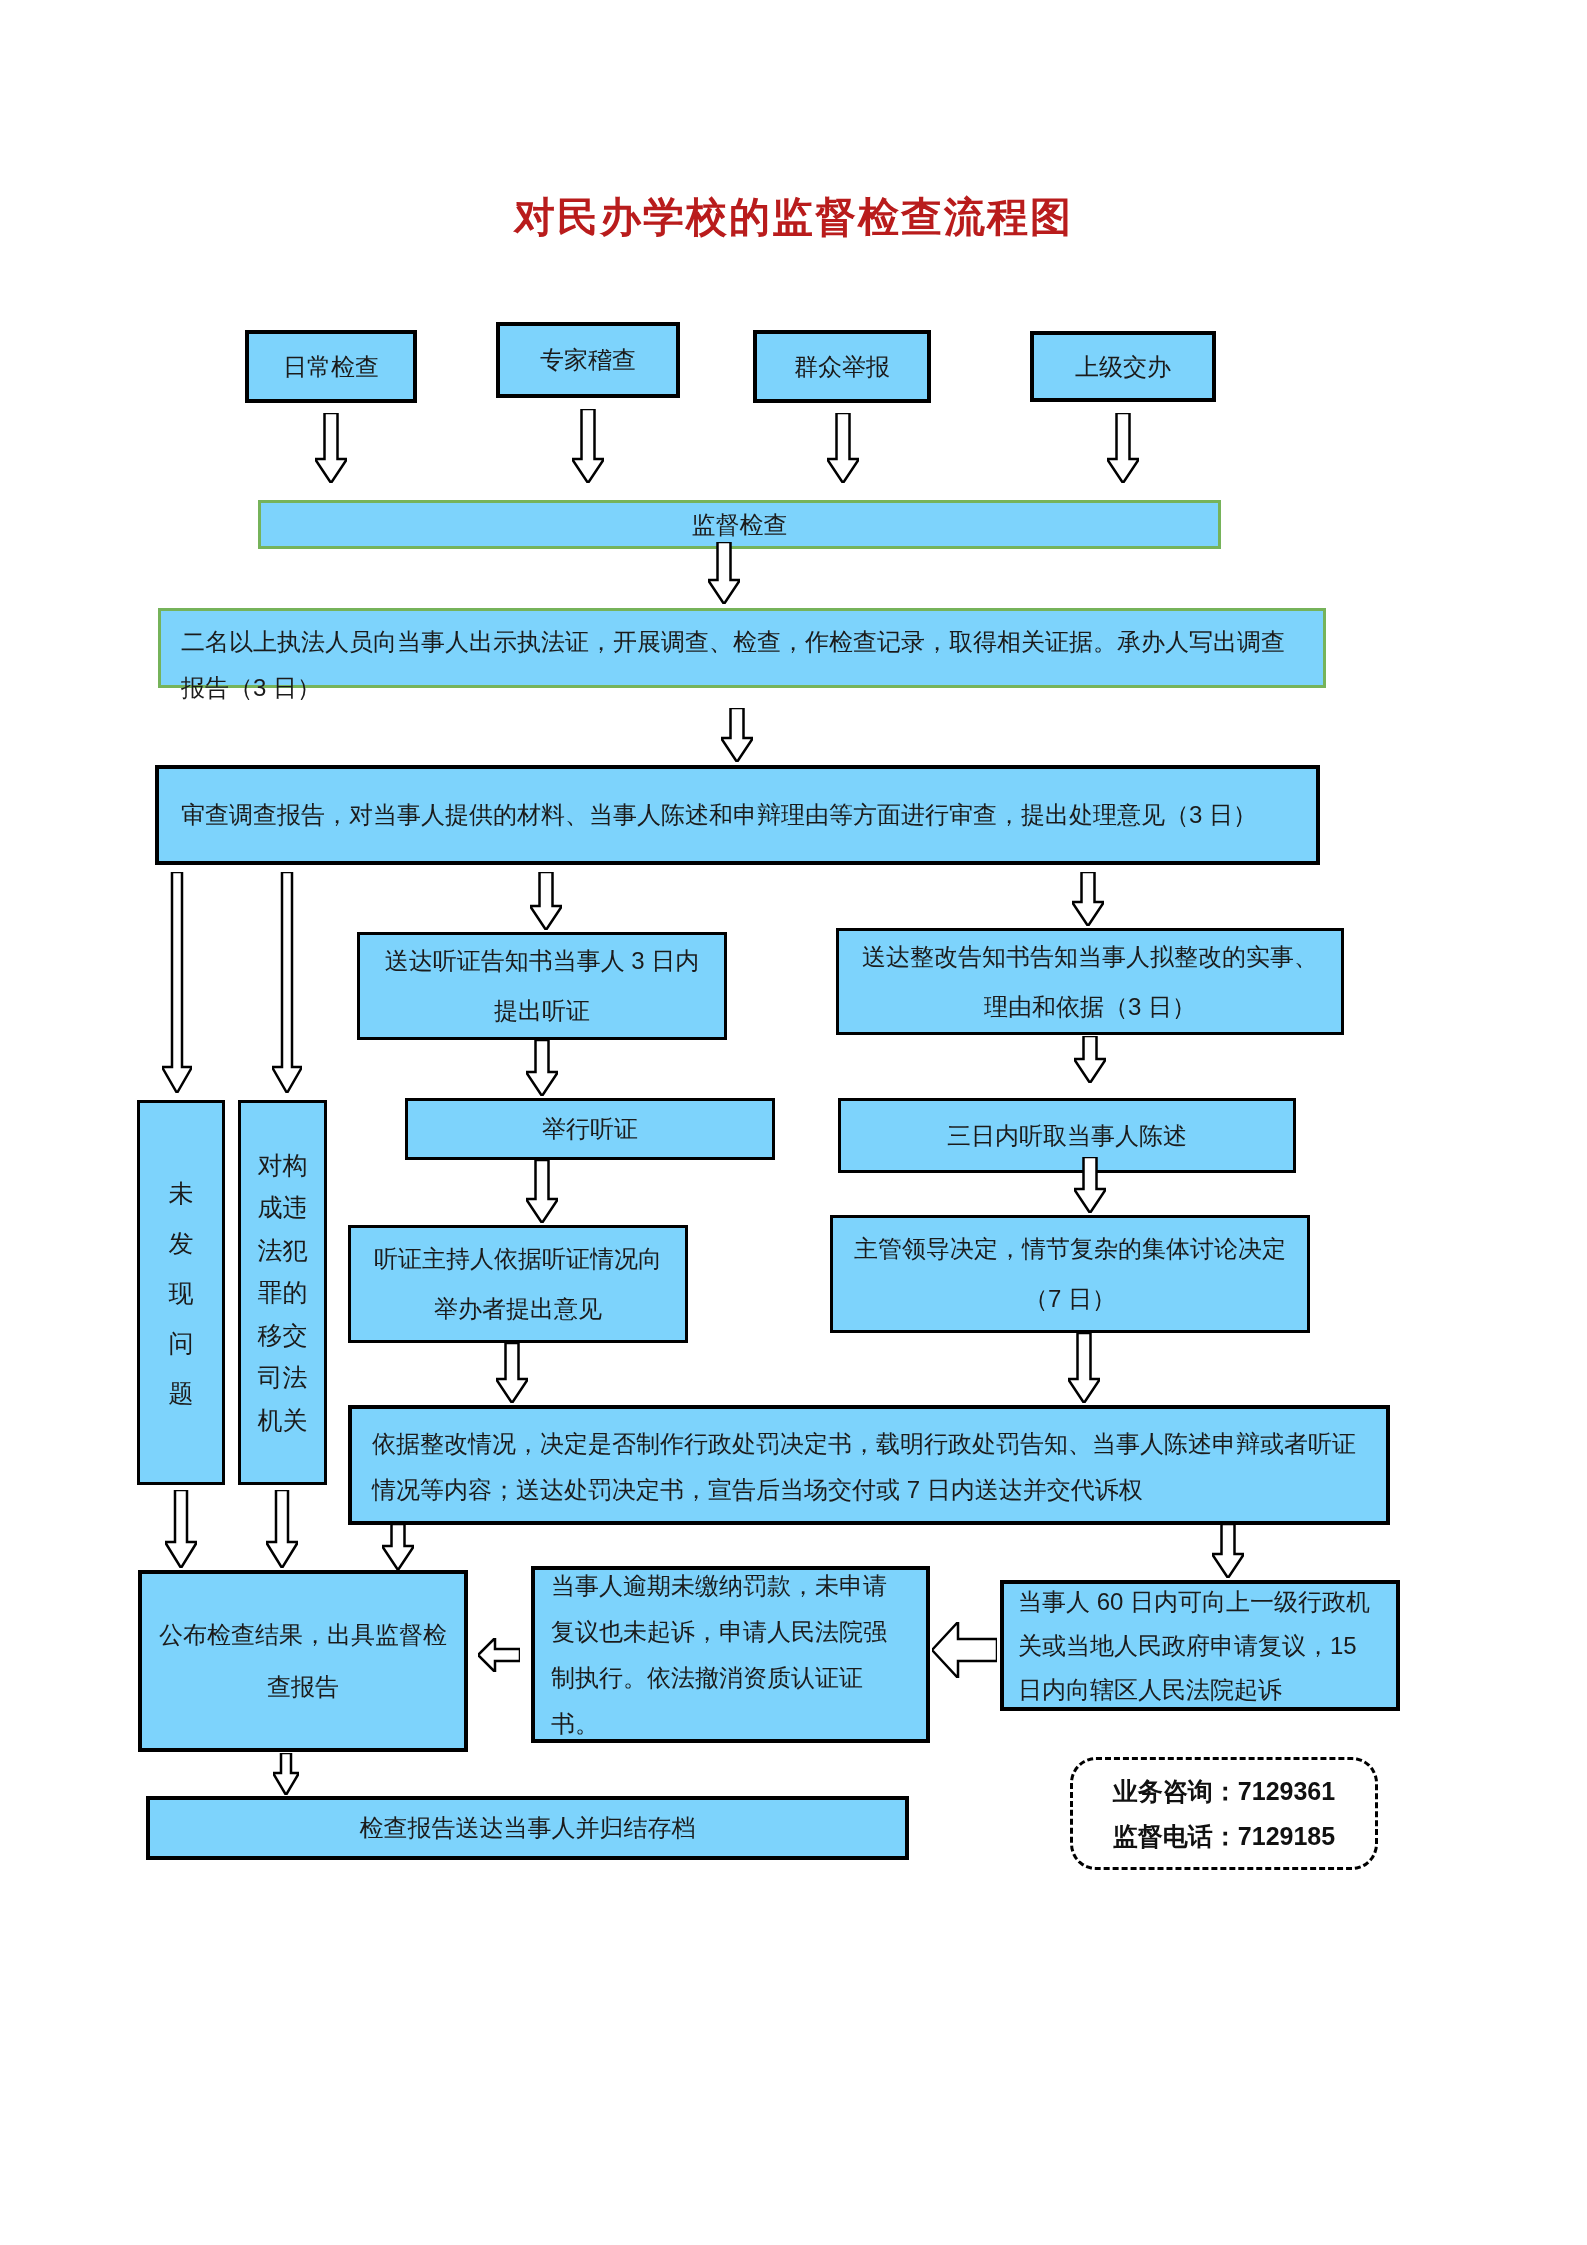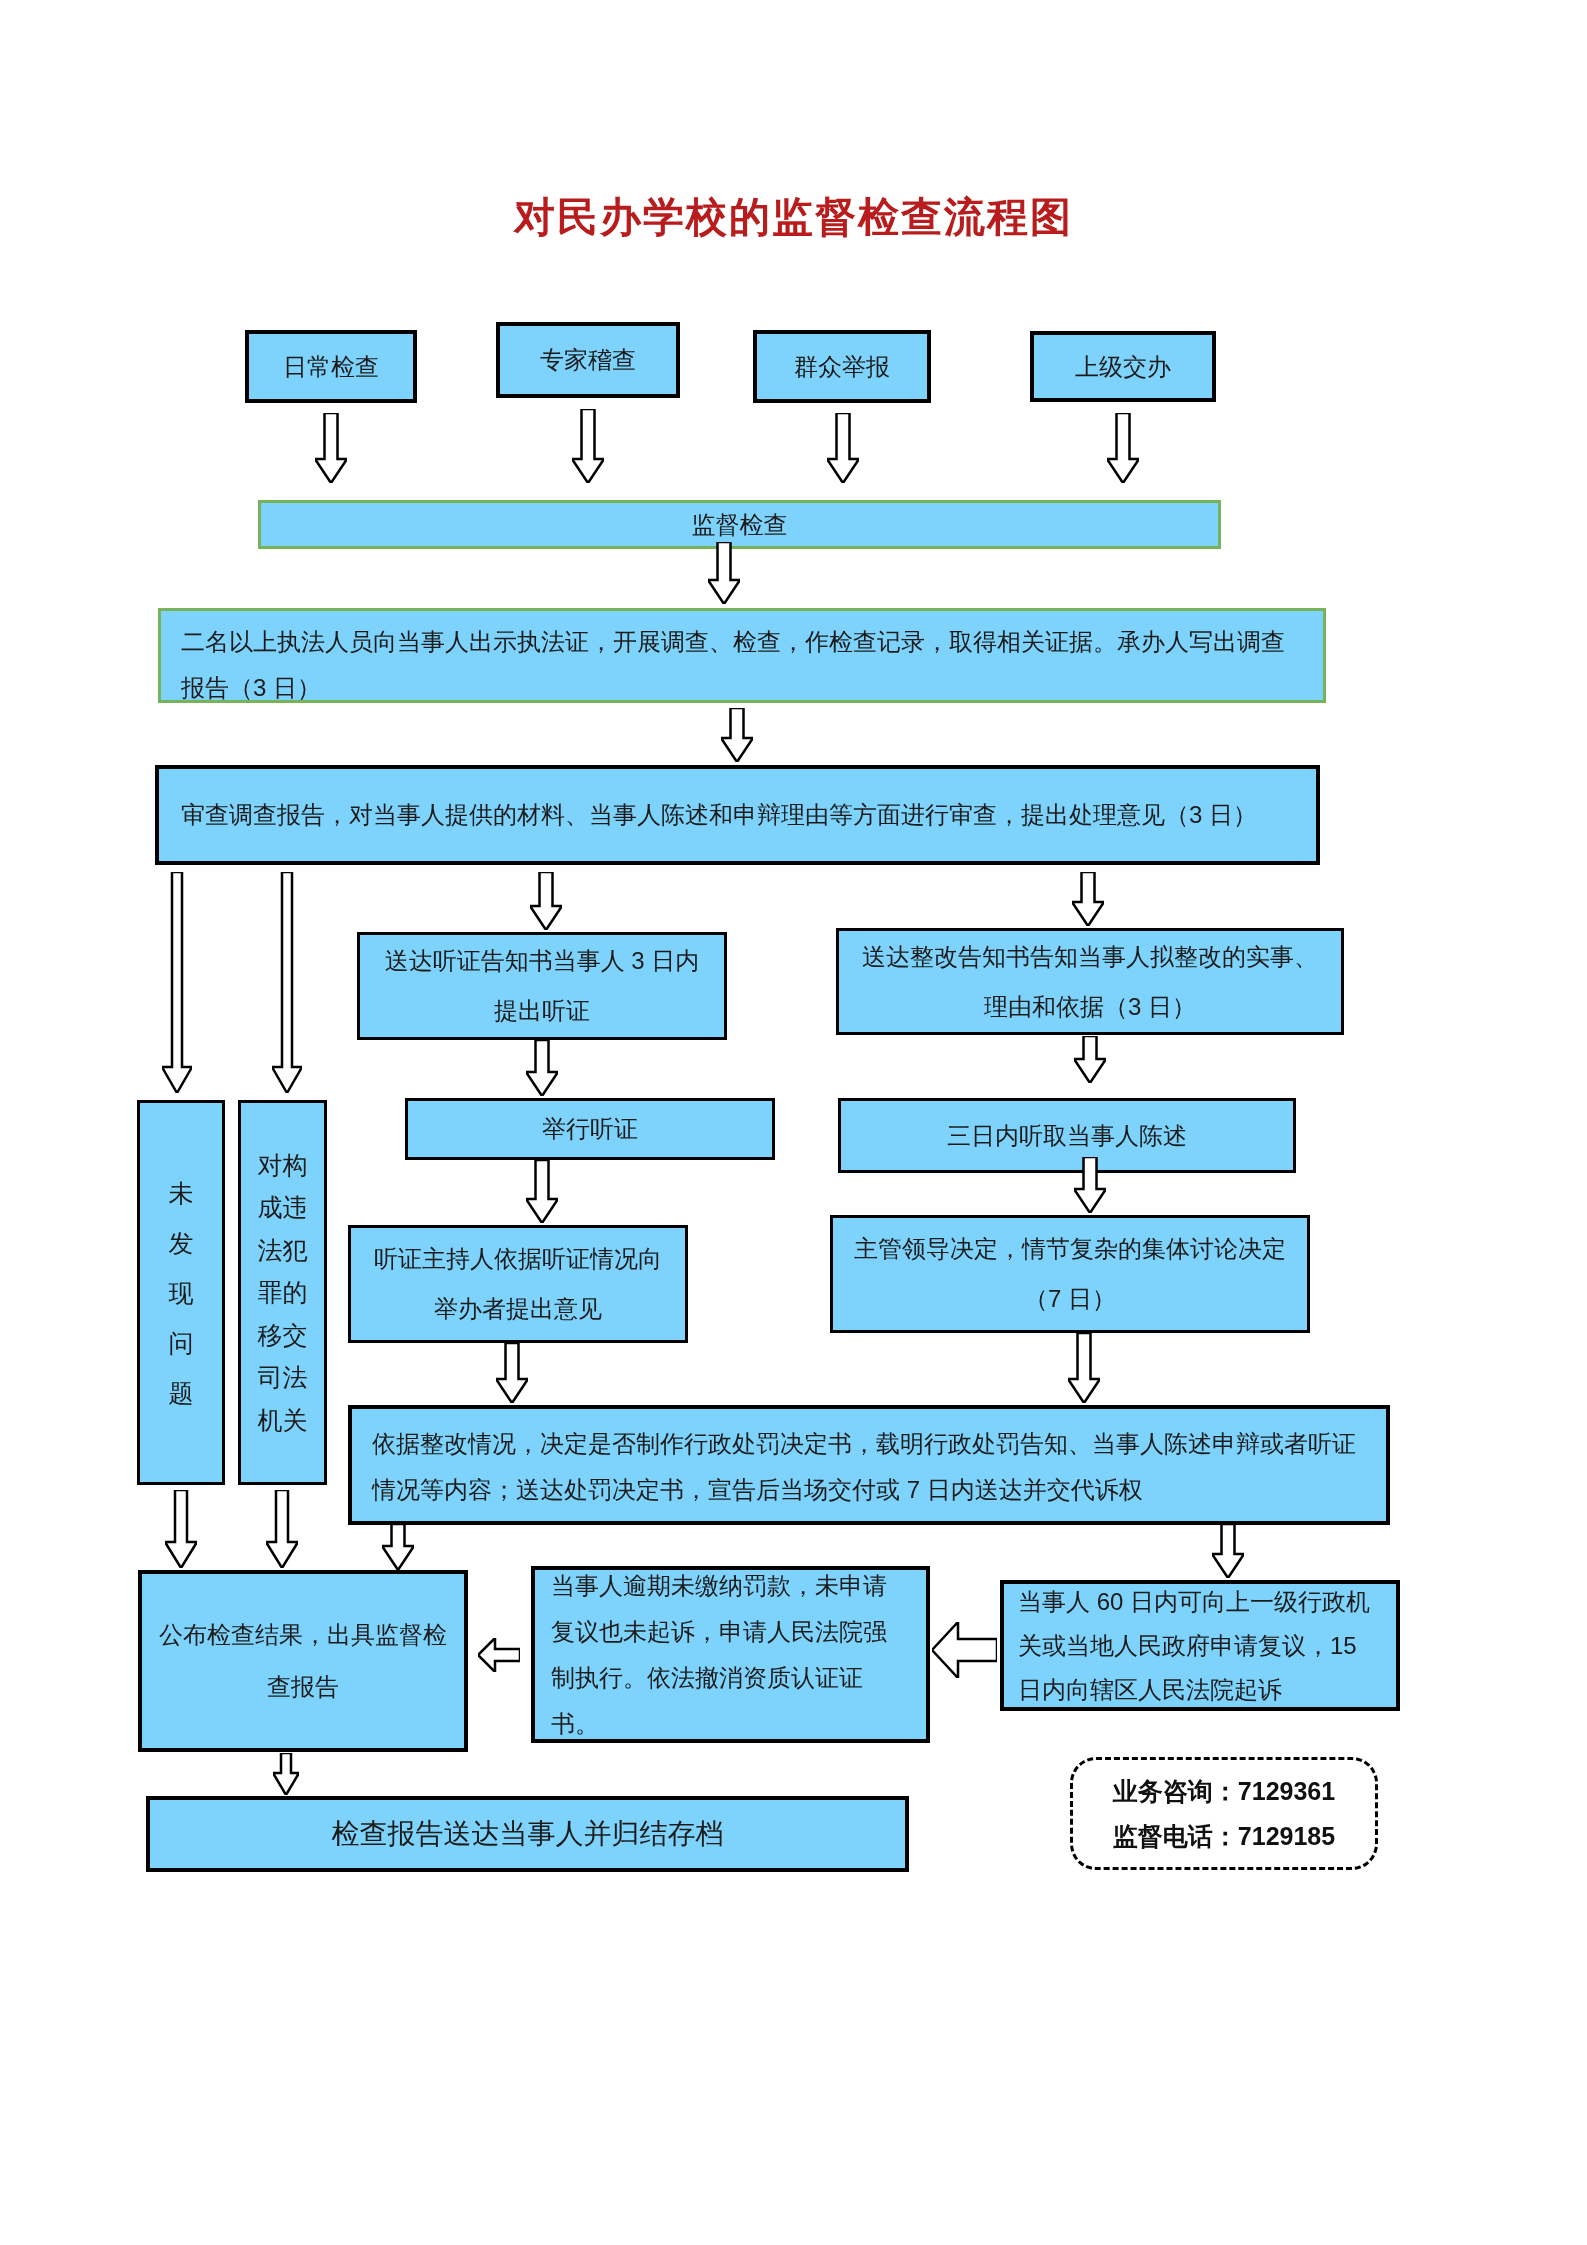--- a/index.html
+++ b/index.html
@@ -63,21 +63,21 @@
     </svg>
 
   <div class="box green" style="left:258px;top:500px;width:963px;height:49px;">
       <span>监督检查</span>
     </div>
 
   <svg class="arr" style="left:708px;top:542px;" width="32" height="62">
       <polygon points="9.5,0 22.5,0 22.5,38 32,38 16,62 0,38 9.5,38"></polygon>
     </svg>
 
-  <div class="box green leftText topText" style="left:158px;top:608px;width:1168px;height:95px;padding:8px 20px;line-height:46px;">
+  <div class="box green leftText topText" style="left:158px;top:608px;width:1168px;height:80px;padding:8px 20px;line-height:46px;">
       <span>二名以上执法人员向当事人出示执法证，开展调查、检查，作检查记录，取得相关证据。承办人写出调查报告（3 日）</span>
     </div>
 
   <svg class="arr" style="left:721px;top:708px;" width="32" height="54">
       <polygon points="9.5,0 22.5,0 22.5,30 32,30 16,54 0,30 9.5,30"></polygon>
     </svg>
 
   <div class="box b4 leftText" style="left:155px;top:765px;width:1165px;height:100px;padding:0 22px;">
       <span>审查调查报告，对当事人提供的材料、当事人陈述和申辩理由等方面进行审查，提出处理意见（3 日）</span>
     </div>
@@ -175,21 +175,21 @@
       <polygon points="65,17 26,17 26,0 0,28 26,56 26,39 65,39"></polygon>
     </svg>
   <svg class="arr" style="left:478px;top:1638px;" width="42" height="34">
       <polygon points="42,11 17,11 17,0 0,17 17,34 17,23 42,23"></polygon>
     </svg>
 
   <svg class="arr" style="left:273px;top:1753px;" width="26" height="42">
       <polygon points="8,0 18,0 18,20 26,20 13,42 0,20 8,20"></polygon>
     </svg>
 
-  <div class="box b4" style="left:146px;top:1796px;width:763px;height:76px;font-size:28px;">
+  <div class="box b4" style="left:146px;top:1796px;width:763px;height:64px;font-size:24px;">
       <span>检查报告送达当事人并归结存档</span>
     </div>
 
   <div class="dashedBox" style="left:1070px;top:1757px;width:308px;height:113px;">
     <div>业务咨询：7129361</div>
     <div>监督电话：7129185</div>
   </div>
 
 </div>
 

